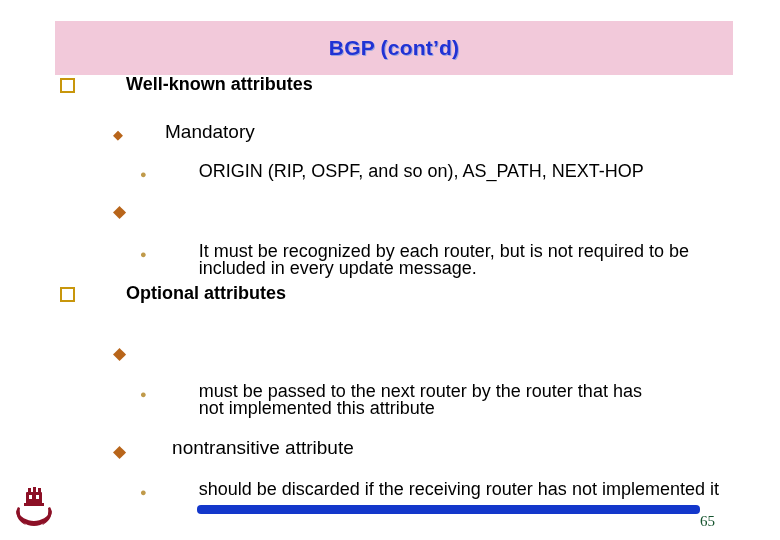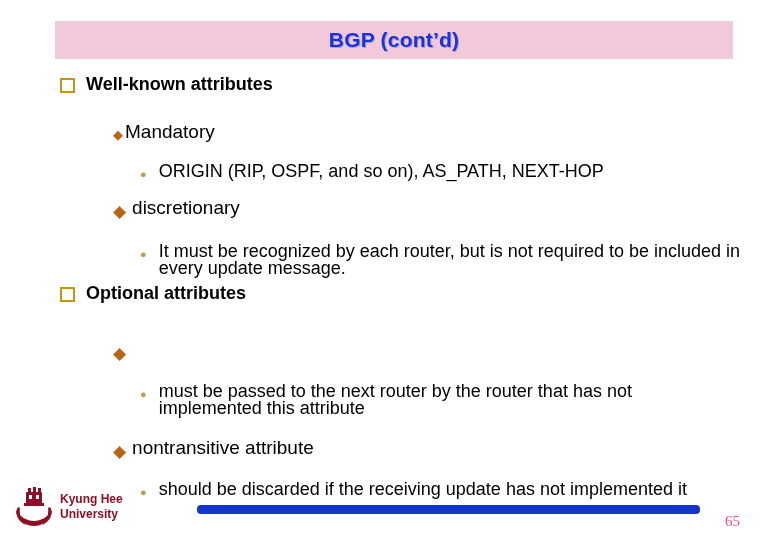--- a/index.html
+++ b/index.html
@@ -15,21 +15,21 @@
     font-family: "Liberation Sans", sans-serif;
     -webkit-font-smoothing: antialiased;
   }
 
   
   .title-banner {
     position: absolute;
     left: 55px;
     top: 21px;
     width: 678px;
-    height: 38px;
+    height: 54px;
     background: #f2c9da;
   }
   .title-text {
     position: absolute;
     left: 0;
     right: 0;
     top: 50%;
     transform: translateY(-50%);
     text-align: center;
     font-size: 21px;
@@ -38,20 +38,21 @@
     letter-spacing: 0.2px;
     text-shadow: 1px 1px 0 #9aa4e0;
     white-space: nowrap;
   }
 
   
   .row {
     position: absolute;
     display: flex;
     align-items: flex-start;
+    gap: 40px;
   }
 
   
   .sq-marker {
     position: relative;
     width: 15px;
     height: 15px;
     flex: 0 0 15px;
     margin-top: 4px;
     margin-right: 11px;
@@ -152,24 +153,24 @@
     width: 503px;
     height: 9px;
     background: #1337cb;
     border-radius: 4px;
   }
   .page-num {
     position: absolute;
     left: 700px;
     top: 513px;
     width: 40px;
-    text-align: right;
+    text-align: left;
     font-family: "Liberation Serif", serif;
     font-size: 15px;
-    color: #ec4899;
+    color: #14532d;
   }
 </style>
 </head>
 <body>
 
 <div class="title-banner">
   <div class="title-text">BGP (cont’d)</div>
 </div>
 
 <div class="row" style="left:60px; top:74px;">
@@ -182,21 +183,20 @@
   <span class="lvl2-text">Mandatory</span>
 </div>
 
 <div class="row" style="left:140px; top:163px; width:600px;">
   <span class="dot-marker">●</span>
   <span class="lvl3-text">ORIGIN (RIP, OSPF, and so on), AS_PATH, NEXT-HOP</span>
 </div>
 
 <div class="row" style="left:113px; top:197px;">
   <span class="dia-marker dia-lg">◆</span>
-  <span class="lvl2-text">discretionary</span>
 </div>
 
 <div class="row" style="left:140px; top:243px; width:600px;">
   <span class="dot-marker">●</span>
   <span class="lvl3-text">It must be recognized by each router, but is not required to be included in every update message.</span>
 </div>
 
 <div class="row" style="left:60px; top:283px;">
   <span class="sq-marker"></span>
   <span class="lvl1-text">Optional attributes</span>
@@ -211,21 +211,21 @@
   <span class="lvl3-text">must be passed to the next router by the router that has not implemented this attribute</span>
 </div>
 
 <div class="row" style="left:113px; top:437px;">
   <span class="dia-marker dia-lg">◆</span>
   <span class="lvl2-text">nontransitive attribute</span>
 </div>
 
 <div class="row" style="left:140px; top:481px; width:600px;">
   <span class="dot-marker">●</span>
-  <span class="lvl3-text">should be discarded if the receiving update has not implemented it</span>
+  <span class="lvl3-text">should be discarded if the receiving router has not implemented it</span>
 </div>
 
 <div class="footer-logo">
   <span class="crest">
     <svg viewBox="0 0 44 42" width="44" height="42" aria-hidden="true">
       <g fill="#8c1026">
         <rect x="14" y="6" width="16" height="12" rx="1"></rect>
         <rect x="16" y="2" width="3" height="5"></rect>
         <rect x="21" y="1" width="3" height="6"></rect>
         <rect x="26" y="2" width="3" height="5"></rect>
@@ -233,20 +233,16 @@
         <path d="M4 24 C4 34, 14 40, 22 40 C30 40, 40 34, 40 24 C36 31, 29 35, 22 35 C15 35, 8 31, 4 24 Z"></path>
         <path d="M6 21 C2 27, 6 36, 14 39 C9 34, 7 28, 8 22 Z"></path>
         <path d="M38 21 C42 27, 38 36, 30 39 C35 34, 37 28, 36 22 Z"></path>
       </g>
       <g fill="#ffffff">
         <rect x="17" y="9" width="3" height="4"></rect>
         <rect x="24" y="9" width="3" height="4"></rect>
       </g>
     </svg>
   </span>
-  <span class="uni-name">
-    <span>Kyung Hee</span><br>
-    <span>University</span>
-  </span>
 </div>
 
 <div class="blue-bar"></div>
 <div class="page-num">65</div>
 
 </body></html>

